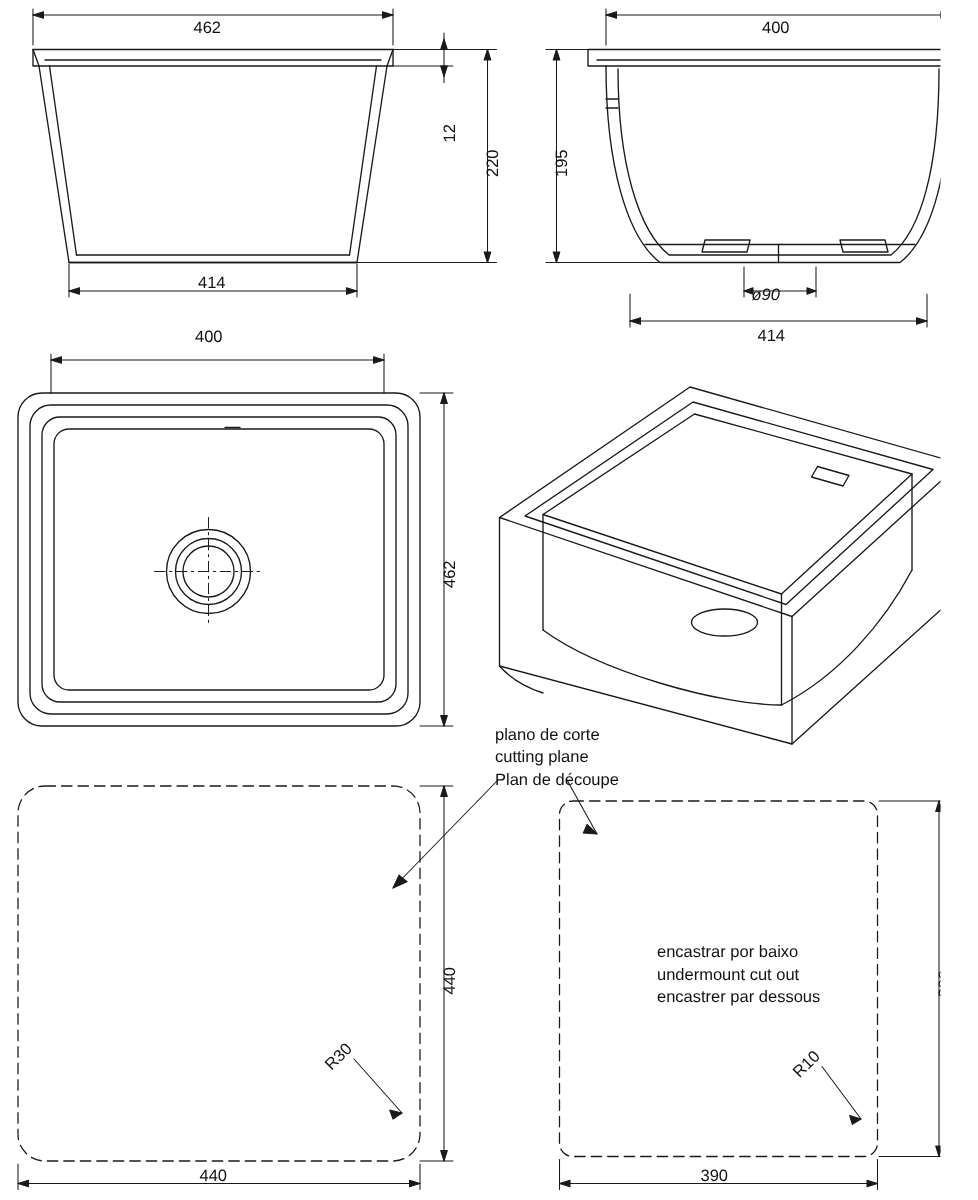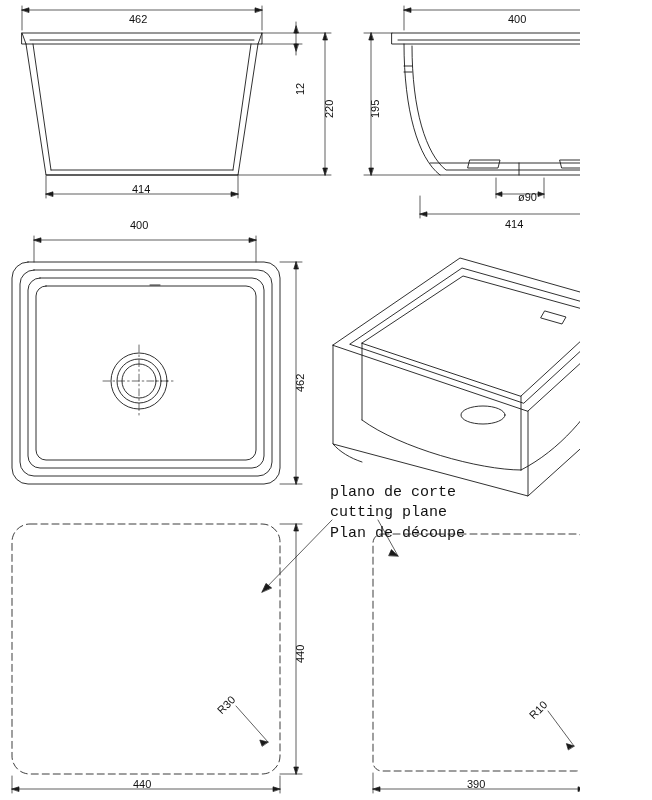--- a/index.html
+++ b/index.html
@@ -1,21 +1,21 @@
 <!DOCTYPE html>
 <html><head>
 <meta charset="utf-8">
 <style>
   html,body{margin:0;padding:0;background:#ffffff;}
   body{width:652px;height:800px;font-family:"Liberation Sans",sans-serif;color:#1a1a1a;}
-  #sheet{position:relative;width:580px;height:800px;overflow:hidden;}
+  #sheet{position:relative;width:580px;height:800px;overflow:hidden;padding-left:47px;}
   svg{position:absolute;left:0;top:0;}
   .lbl{position:absolute;font-size:11px;color:#111;white-space:pre;line-height:1.28;}
   .rot{transform:rotate(-90deg);transform-origin:left top;}
-  .txtblock{position:absolute;font-size:15px;line-height:1.35;color:#111;white-space:pre;font-family:Liberation Mono, monospace;}
+  .txtblock{position:absolute;font-size:11px;line-height:1.35;color:#111;white-space:pre;}
 </style>
 </head>
 <body>
 
 <div id="sheet">
 
   <svg width="652" height="800" viewBox="0 0 652 800">
     <g fill="none" stroke="#1a1a1a" stroke-width="0.9" stroke-linejoin="round" stroke-linecap="round">
 
       <g>
@@ -240,31 +240,34 @@
     </g>
   </svg>
 
   <div class="lbl" style="left:129px;top:12px;">462</div>
   <div class="lbl" style="left:132px;top:182px;">414</div>
   <div class="lbl rot" style="left:322px;top:118px;">220</div>
   <div class="lbl rot" style="left:293px;top:95px;">12</div>
 
   <div class="lbl" style="left:508px;top:12px;">400</div>
   <div class="lbl rot" style="left:368px;top:118px;">195</div>
-  <div class="lbl" style="left:518px;top:190px;">ø90</div>
+  <div class="lbl" style="left:501px;top:190px;font-style:italic;">ø90</div>
   <div class="lbl" style="left:505px;top:217px;">414</div>
 
   <div class="lbl" style="left:130px;top:218px;">400</div>
   <div class="lbl rot" style="left:293px;top:392px;">462</div>
 
   <div class="txtblock" style="left:330px;top:483px;"><span>plano de corte</span>
 <span>cutting plane</span>
 <span>Plan de découpe</span></div>
 
   <div class="lbl" style="left:133px;top:777px;">440</div>
   <div class="lbl rot" style="left:293px;top:663px;">440</div>
   <div class="lbl" style="left:214px;top:707px;transform:rotate(-45deg);transform-origin:left top;">R30</div>
 
+  <div class="txtblock" style="left:438px;top:628px;"><span>encastrar por baixo</span>
+<span>undermount cut out</span>
+<span>encastrer par dessous</span></div>
   <div class="lbl" style="left:467px;top:777px;">390</div>
   <div class="lbl rot" style="left:623px;top:665px;">390</div>
   <div class="lbl" style="left:526px;top:712px;transform:rotate(-45deg);transform-origin:left top;">R10</div>
 
 </div>
 
 </body></html>

